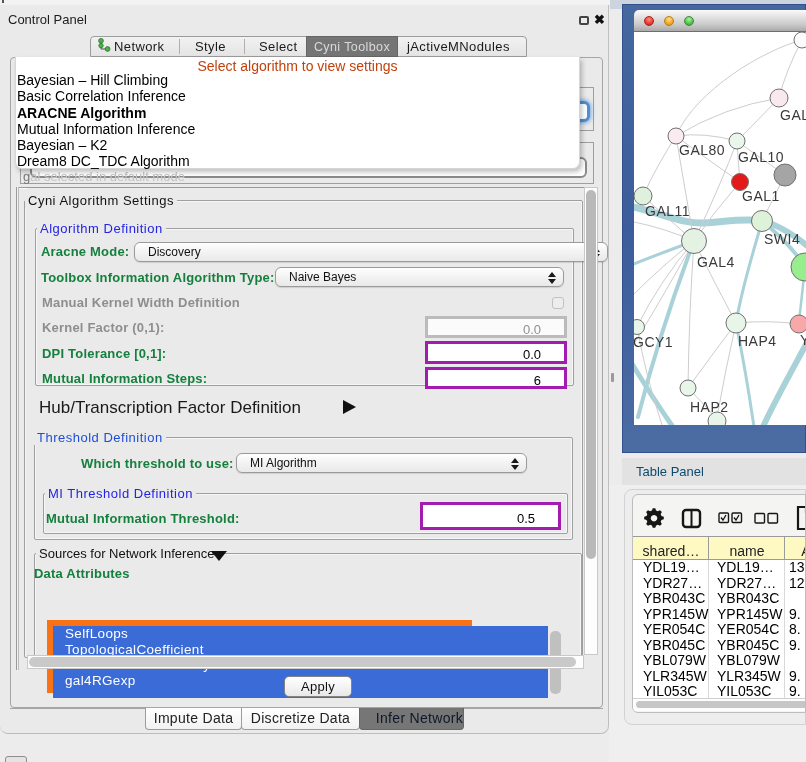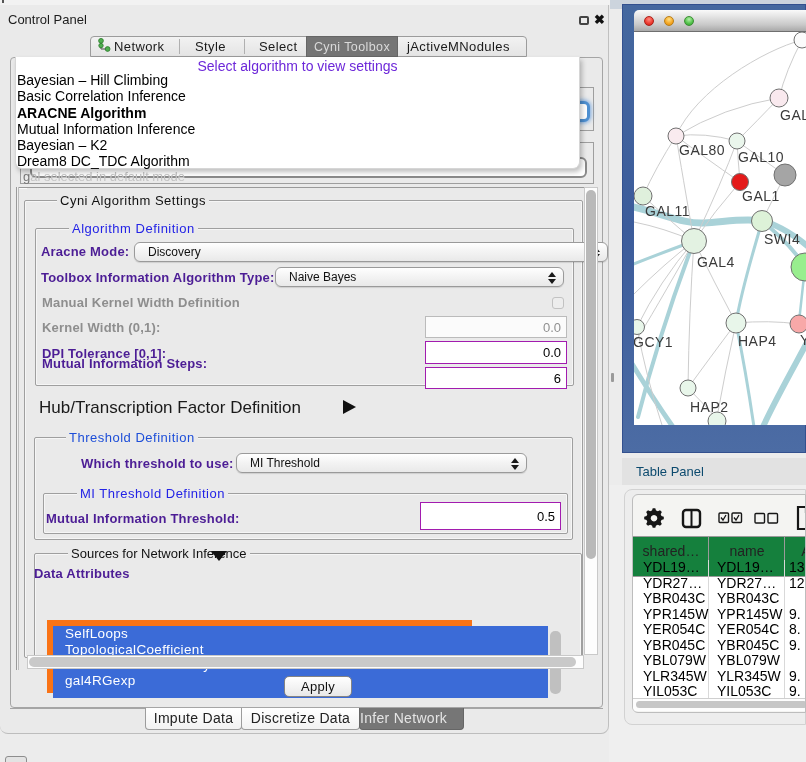--- a/index.html
+++ b/index.html
@@ -1,37 +1,37 @@
 <!DOCTYPE html>
 <html><head>
 <meta charset="utf-8">
 <style>
   * { margin:0; padding:0; box-sizing:border-box; }
   html,body { width:806px; height:762px; overflow:hidden; }
   body { font-family:"Liberation Sans", sans-serif; background:#ececec; position:relative; }
   .abs { position:absolute; }
-  .lbl { font-size:13px; font-weight:bold; color:#4c1d95; letter-spacing:0.2px; }
+  .lbl { font-size:13px; font-weight:bold; color:#15803d; letter-spacing:0.2px; }
   .combo {
     position:absolute; height:20px; border:1px solid #9a9a9a; border-radius:6px;
     background:linear-gradient(#ffffff,#f4f4f4 45%,#e9e9e9);
     box-shadow:0 1px 1px rgba(0,0,0,0.12);
     font-size:12px; color:#111; line-height:19px; padding-left:13px;
   }
   .combo .arr { position:absolute; right:7px; top:4px; width:8px; height:12px; }
   .combo .arr:before, .combo .arr:after { content:""; position:absolute; left:0; width:0; height:0;
     border-left:4px solid transparent; border-right:4px solid transparent; }
   .combo .arr:before { top:0; border-bottom:5px solid #1a1a1a; }
   .combo .arr:after { bottom:0; border-top:5px solid #1a1a1a; }
   .field {
-    position:absolute; background:#fff; border:1px solid #a21caf;
-    font-size:13px; color:#000; text-align:right; padding-right:5px;
+    position:absolute; background:#fff; border:3px solid #a21caf;
+    font-size:13px; color:#000; text-align:right; padding-right:23px;
   }
   .grp { position:absolute; border:1px solid #9f9f9f; border-radius:2px;
          box-shadow:inset 0 0 0 1px rgba(255,255,255,0.55); }
-  .grpt { position:absolute; background:#eaeaea; padding:0 3px; font-size:13px; font-weight:normal; letter-spacing:0.5px;margin-left:32px; }
+  .grpt { position:absolute; background:#eaeaea; padding:0 3px; font-size:13px; font-weight:normal; letter-spacing:0.5px; }
 </style>
 </head>
 <body>
 
 <div class="abs" style="left:0;top:0;width:610px;height:5px;background:#f2f2f2;"></div>
 <div class="abs" style="left:2px;top:0;width:2px;height:3px;background:#555;"></div>
 <div class="abs" style="left:610px;top:0;width:196px;height:9px;background:#ccd4dd;"></div>
 
 <div class="abs" id="cpwin" style="left:0;top:5px;width:609px;height:729px;background:#eaeaea;border-right:1px solid #c0c0c0;border-bottom:1px solid #bdbdbd;border-radius:0 0 8px 8px;">
 
@@ -78,37 +78,37 @@
 
     <div class="lbl abs" style="left:14px;top:56px;">Aracne Mode:</div>
     <div class="combo" style="left:107px;top:54px;width:474px;"><span>Discovery</span><span class="arr"></span></div>
 
     <div class="lbl abs" style="left:14px;top:82px;">Toolbox Information Algorithm Type:</div>
     <div class="combo" style="left:248px;top:79px;width:289px;"><span>Naive Bayes</span><span class="arr"></span></div>
 
     <div class="lbl abs" style="left:15px;top:107px;color:#8e8e8e;">Manual Kernel Width Definition</div>
     <div class="abs" style="left:525px;top:109px;width:12px;height:12px;border:1px solid #c2c2c2;border-radius:3px;background:#ededed;"></div>
 
-    <div class="lbl abs" style="left:15px;top:132px;color:#8e8e8e;">Kernel Width (0,1):</div>
+    <div class="lbl abs" style="left:15px;top:132px;color:#8e8e8e;">Kernel Factor (0,1):</div>
     <div class="field" style="left:398px;top:128px;width:142px;height:22px;border-color:#bbbbbb;background:#fbfbfb;color:#909090;line-height:21px;">0.0</div>
 
     <div class="lbl abs" style="left:15px;top:158px;">DPI Tolerance [0,1]:</div>
     <div class="field" style="left:398px;top:153px;width:142px;height:23px;line-height:22px;">0.0</div>
 
-    <div class="lbl abs" style="left:15px;top:168px;">Mutual Information Steps:</div>
+    <div class="lbl abs" style="left:15px;top:183px;">Mutual Information Steps:</div>
     <div class="field" style="left:398px;top:179px;width:142px;height:22px;line-height:21px;">6</div>
 
     <div class="abs" style="left:12px;top:210px;font-size:17px;color:#1a1a1a;">Hub/Transcription Factor Definition</div>
     <div class="abs" style="left:316px;top:212px;width:0;height:0;border-left:13px solid #111;border-top:7px solid transparent;border-bottom:7px solid transparent;"></div>
 
     <div class="grp" style="left:7px;top:249px;width:539px;height:103px;"></div>
     <div class="grpt" style="left:7px;top:242px;color:#1d4ed8;">Threshold Definition</div>
 
     <div class="lbl abs" style="left:54px;top:268px;">Which threshold to use:</div>
-    <div class="combo" style="left:209px;top:265px;width:291px;"><span>MI Threshold</span><span class="arr"></span></div>
+    <div class="combo" style="left:209px;top:265px;width:291px;"><span>MI Algorithm</span><span class="arr"></span></div>
 
     <div class="grp" style="left:16px;top:305px;width:525px;height:41px;"></div>
     <div class="grpt" style="left:18px;top:298px;color:#2323e6;">MI Threshold Definition</div>
 
     <div class="lbl abs" style="left:19px;top:323px;">Mutual Information Threshold:</div>
     <div class="field" style="left:393px;top:314px;width:141px;height:28px;line-height:27px;">0.5</div>
 
     <div class="grp" style="left:7px;top:365px;width:548px;height:110px;"></div>
     <div class="grpt" style="left:9px;top:358px;color:#111;letter-spacing:0;">Sources for Network Inference</div>
     <div class="abs" style="left:184px;top:363px;width:0;height:0;border-top:10px solid #111;border-left:8px solid transparent;border-right:8px solid transparent;"></div>
@@ -126,26 +126,26 @@
 
   <div class="abs" style="left:27px;top:650px;width:557px;height:14px;background:#fdfdfd;border:1px solid #c9c9c9;"></div>
   <div class="abs" style="left:29px;top:652px;width:547px;height:10px;background:#c9c9c9;border-radius:5px;"></div>
 
   <div class="abs" style="left:284px;top:671px;width:68px;height:21px;border:1px solid #848484;border-radius:5px;background:linear-gradient(#ffffff,#f3f3f3 55%,#e8e8e8);text-align:center;font-size:13px;letter-spacing:0.3px;line-height:19px;color:#111;">Apply</div>
 
   <div class="abs" id="bottabs" style="left:0;top:703px;width:609px;height:23px;font-size:14px;color:#222;letter-spacing:0.3px;">
     <div class="abs" style="left:10px;top:0;width:593px;height:1px;background:#a5a5a5;"></div>
     <div class="abs" style="left:145px;top:0;width:97px;height:22px;background:linear-gradient(#ffffff,#f2f2f2);border:1px solid #9c9c9c;border-top:none;border-radius:0 0 4px 4px;text-align:center;line-height:20px;">Impute Data</div>
     <div class="abs" style="left:241px;top:0;width:119px;height:22px;background:linear-gradient(#ffffff,#f2f2f2);border:1px solid #9c9c9c;border-top:none;border-radius:0 0 4px 4px;text-align:center;line-height:20px;">Discretize Data</div>
-    <div class="abs" style="left:359px;top:0;width:105px;height:22px;background:#767676;border:1px solid #666;border-top:none;border-radius:0 0 4px 4px;text-align:left;line-height:20px;color:#e5e5e5;">Infer Network</div>
+    <div class="abs" style="left:359px;top:0;width:105px;height:22px;background:#767676;border:1px solid #666;border-top:none;border-radius:0 0 4px 4px;text-align:right;line-height:20px;color:#0f172a;">Infer Network</div>
   </div>
 </div>
 
 <div class="abs" id="popup" style="left:15px;top:57px;width:565px;height:112px;background:#fff;border:1px solid #d6d6d6;border-top:none;border-radius:0 0 7px 7px;box-shadow:2px 3px 5px rgba(0,0,0,0.25);z-index:5;">
-  <div class="abs" style="left:0;top:1px;width:100%;text-align:center;font-size:14px;color:#6d28d9;">Select algorithm to view settings</div>
+  <div class="abs" style="left:0;top:1px;width:100%;text-align:center;font-size:14px;color:#c2410c;">Select algorithm to view settings</div>
   <div class="abs" id="popitems" style="left:1px;top:15px;font-size:14px;color:#000;line-height:16.3px;">
     Bayesian – Hill Climbing<br>
     Basic Correlation Inference<br>
     <b>ARACNE Algorithm</b><br>
     Mutual Information Inference<br>
     Bayesian – K2<br>
     Dream8 DC_TDC Algorithm
   </div>
 </div>
 
@@ -248,21 +248,21 @@
       <rect x="99" y="18" width="9.5" height="9.5" rx="1"></rect>
       <path d="M88,22.5 l2,2.5 l3-5" stroke-width="1.3"></path>
       <path d="M101,22.5 l2,2.5 l3-5" stroke-width="1.3"></path>
       <rect x="122" y="18.5" width="9.5" height="9.5" rx="1"></rect>
       <rect x="135" y="18.5" width="9.5" height="9.5" rx="1"></rect>
     </g>
     <path d="M165,12 l8,0 l0,5 l5,0 l0,17 l-13,0 z" fill="none" stroke="#161616" stroke-width="2.2"></path>
   </svg>
 
   <div class="abs" style="left:0;top:41px;width:173px;height:172px;background:#fff;">
-    <div class="abs" style="left:0;top:0;width:173px;height:41px;background:#15803d;border-top:1px solid #9a9a9a;border-bottom:1px solid #9a9a9a;">
+    <div class="abs" style="left:0;top:0;width:173px;height:24px;background:#fef9c3;border-top:1px solid #9a9a9a;border-bottom:1px solid #9a9a9a;">
       <div class="abs" style="left:0;top:6px;width:76px;text-align:center;color:#222;">shared…</div>
       <div class="abs" style="left:76px;top:6px;width:76px;text-align:center;color:#222;">name</div>
       <div class="abs" style="left:156px;top:6px;width:34px;text-align:center;color:#222;">A</div>
       <div class="abs" style="left:75px;top:0;width:1px;height:24px;background:#9a9a9a;"></div>
       <div class="abs" style="left:151px;top:0;width:1px;height:24px;background:#9a9a9a;"></div>
     </div>
     <div class="abs" id="tbody" style="left:0;top:24px;width:173px;height:148px;line-height:15.5px;padding-top:8px;color:#000;">
       <div class="abs" style="left:75px;top:0;width:1px;height:148px;background:#d9d9d9;"></div>
       <div class="abs" style="left:151px;top:0;width:1px;height:148px;background:#d9d9d9;"></div>
       <div class="abs" style="left:10px;top:0;">YDL19…<br>YDR27…<br>YBR043C<br>YPR145W<br>YER054C<br>YBR045C<br>YBL079W<br>YLR345W<br>YIL053C</div>

